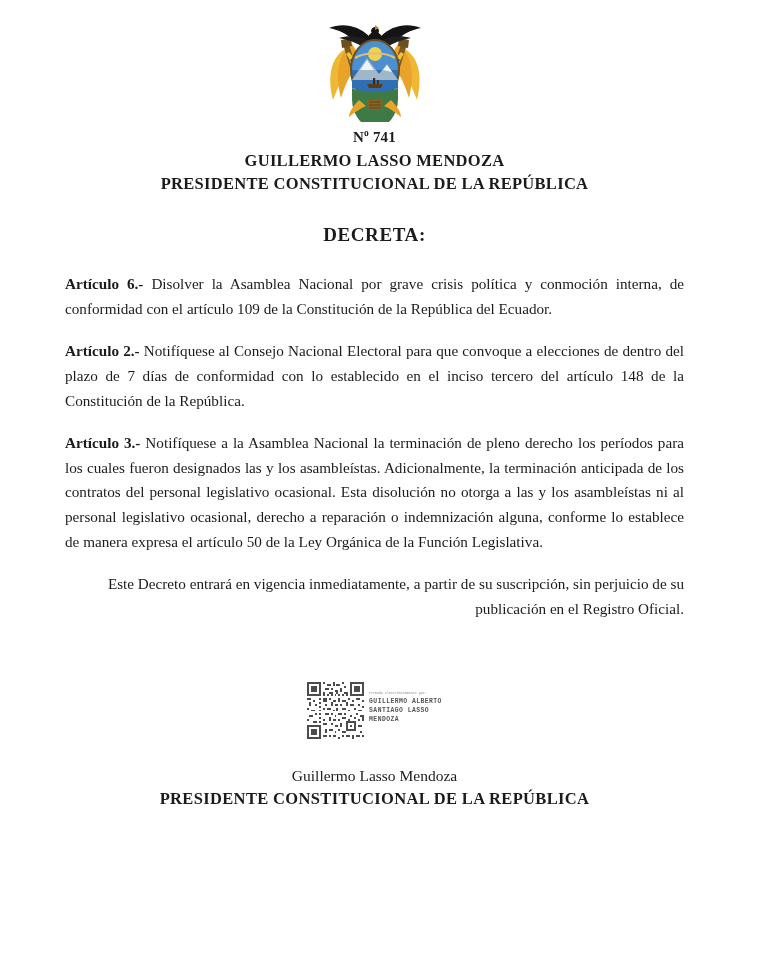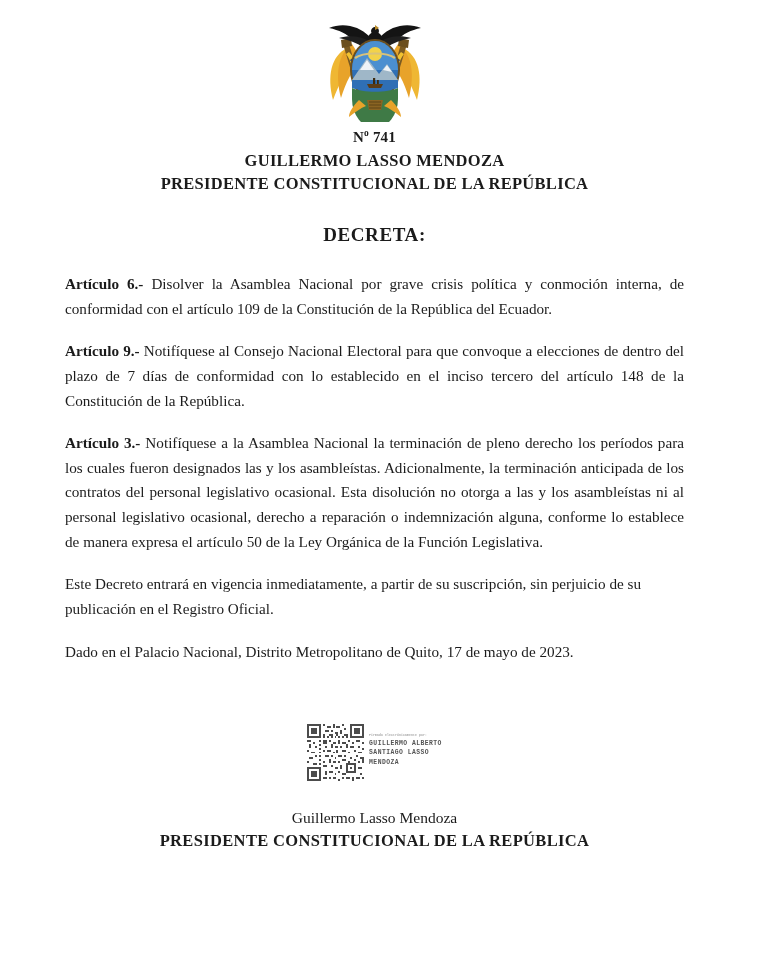--- a/index.html
+++ b/index.html
@@ -77,21 +77,21 @@
   .para {
     text-align: justify;
     font-size: 15.2px;
     line-height: 1.62;
     margin: 0 0 18px 0;
   }
   .para .lead {
     font-weight: bold;
   }
   .para-loose {
-    text-align: left;
+    text-align: right;
   }
 
   
   .sign-area {
     margin-top: 60px;
     display: flex;
     justify-content: center;
   }
   .sign-stamp {
     display: flex;
@@ -205,27 +205,26 @@
 
   <div class="president-name">GUILLERMO LASSO MENDOZA</div>
   <div class="president-title">PRESIDENTE CONSTITUCIONAL DE LA REPÚBLICA</div>
 
   <div class="decreta">DECRETA:</div>
 
   <div class="body-block">
 
     <p class="para"><span class="lead">Artículo 6.-</span><span> Disolver la Asamblea Nacional por grave crisis política y conmoción interna, de conformidad con el artículo 109 de la Constitución de la República del Ecuador.</span></p>
 
-    <p class="para"><span class="lead">Artículo 9.-</span><span> Notifíquese al Consejo Nacional Electoral para que convoque a elecciones de dentro del plazo de 7 días de conformidad con lo establecido en el inciso tercero del artículo 148 de la Constitución de la República.</span></p>
+    <p class="para"><span class="lead">Artículo 2.-</span><span> Notifíquese al Consejo Nacional Electoral para que convoque a elecciones de dentro del plazo de 7 días de conformidad con lo establecido en el inciso tercero del artículo 148 de la Constitución de la República.</span></p>
 
     <p class="para"><span class="lead">Artículo 3.-</span><span> Notifíquese a la Asamblea Nacional la terminación de pleno derecho los períodos para los cuales fueron designados las y los asambleístas. Adicionalmente, la terminación anticipada de los contratos del personal legislativo ocasional. Esta disolución no otorga a las y los asambleístas ni al personal legislativo ocasional, derecho a reparación o indemnización alguna, conforme lo establece de manera expresa el artículo 50 de la Ley Orgánica de la Función Legislativa.</span></p>
 
     <p class="para para-loose">Este Decreto entrará en vigencia inmediatamente, a partir de su suscripción, sin perjuicio de su publicación en el Registro Oficial.</p>
 
-    <p class="para para-loose">Dado en el Palacio Nacional, Distrito Metropolitano de Quito, 17 de mayo de 2023.</p>
   </div>
 
   <div class="sign-area">
     <div class="sign-stamp">
       <svg class="qr" viewBox="0 0 29 29" shape-rendering="crispEdges">
         <rect width="29" height="29" fill="#ffffff"></rect>
         <g fill="#262626">
 
           <rect x="0" y="0" width="7" height="1"></rect>
             <rect x="0" y="6" width="7" height="1"></rect>

